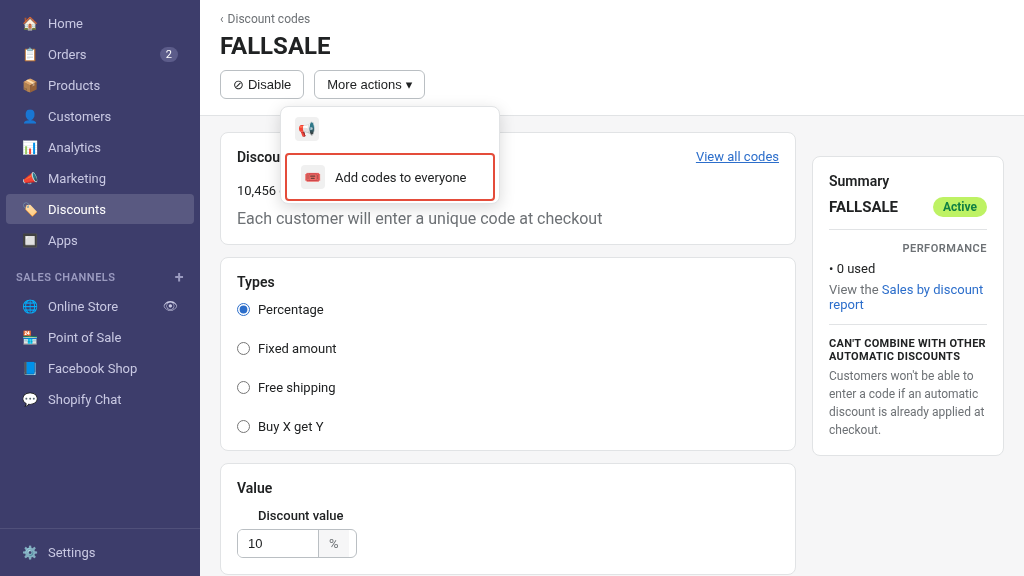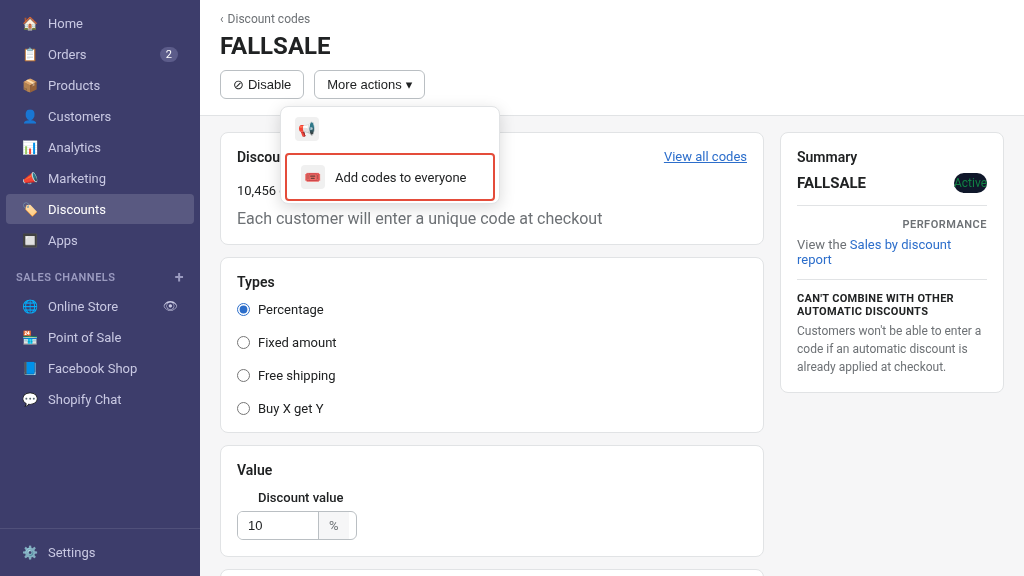--- a/index.html
+++ b/index.html
@@ -116,21 +116,21 @@
     .dropdown-item.highlighted {
       border: 2px solid #e44c3a;
       border-radius: 4px;
       margin: 2px 4px;
     }
     .dropdown-icon { width: 24px; height: 24px; border-radius: 4px; display: flex; align-items: center; justify-content: center; font-size: 14px; flex-shrink: 0; }
 
     
     .content-area { display: flex; gap: 16px; padding: 16px 20px; align-items: flex-start; }
     .content-main { flex: 1; display: flex; flex-direction: column; gap: 12px; }
-    .content-sidebar { width: 224px; flex-shrink: 0; }
+    .content-sidebar { width: 192px; flex-shrink: 0; margin-top: 24px; }
 
     .card {
       background: #fff;
       border: 1px solid #e1e3e5;
       border-radius: 8px;
       padding: 16px;
     }
 
     .card-header {
       display: flex;
@@ -153,21 +153,21 @@
       border: 1px solid #babfc3;
       color: #202223;
       background: #f6f6f7;
     }
     .tag.blue { background: #e3f1fd; border-color: #b5d9f6; color: #0070c4; }
 
     .info-text { font-size: 16px; color: #6d7175; margin-top: 8px; }
 
     
     .section-title { font-size: 14px; font-weight: 600; color: #202223; margin-bottom: 12px; }
-    .radio-group { display: flex; flex-direction: column; gap: 18px; }
+    .radio-group { display: flex; flex-direction: column; gap: 24px; }
     .radio-item {
       display: flex;
       align-items: center;
       gap: 8px;
       font-size: 13px;
       color: #202223;
       cursor: pointer;
     }
     .radio-item input[type="radio"] { accent-color: #2c6ecb; }
 
@@ -176,21 +176,21 @@
     .input-field { border: none; padding: 6px 10px; font-size: 13px; color: #202223; width: 80px; outline: none; }
     .input-suffix { padding: 6px 10px; background: #f6f6f7; border-left: 1px solid #babfc3; font-size: 13px; color: #6d7175; display: flex; align-items: center; }
     .field-label { font-size: 13px; font-weight: 500; color: #202223; margin-bottom: 6px; padding-left: 21px; }
 
     
     .applies-label { font-size: 11px; font-weight: 600; text-transform: uppercase; color: #6d7175; letter-spacing: 0.5px; margin-bottom: 8px; }
 
     
     .summary-title { font-size: 14px; font-weight: 600; color: #202223; margin-bottom: 8px; }
     .summary-name { font-size: 15px; font-weight: 700; color: #202223; margin-bottom: 8px; display: flex; justify-content: space-between; align-items: center; }
-    .badge-active { background: #0f172a; color: #108043; padding: 3px 0; border-radius: 12px; font-size: 12px; font-weight: 400; }
+    .badge-active { background: #bef264; color: #108043; padding: 3px 10px; border-radius: 12px; font-size: 12px; font-weight: 700; }
     .summary-list { list-style: disc; padding-left: 18px; font-size: 13px; color: #202223; line-height: 1.8; margin-bottom: 12px; }
 
     .perf-label { font-size: 11px; font-weight: 600; text-transform: uppercase; color: #6d7175; letter-spacing: 0.5px; margin-bottom: 6px; text-align: right; }
     .perf-value { font-size: 13px; color: #202223; margin-bottom: 6px; }
     .link-text { color: #2c6ecb; cursor: pointer; text-decoration: none; }
 
     .warning-box { margin-top: 12px; }
     .warning-title { font-size: 11px; font-weight: 700; text-transform: uppercase; color: #202223; letter-spacing: 0.3px; margin-bottom: 4px; }
     .warning-text { font-size: 12px; color: #6d7175; line-height: 1.5; }
 
@@ -377,20 +377,23 @@
 
     <div class="content-sidebar">
       <div class="card">
         <div class="summary-title">Summary</div>
         <div class="summary-name">
           <span>FALLSALE</span>
           <span class="badge-active">Active</span>
         </div>
         <hr>
         <div class="perf-label">PERFORMANCE</div>
+        <div class="perf-value">
+          • <span>0 used</span>
+        </div>
         <div style="font-size:13px; color:#6d7175;">
           <span>View the </span><a class="link-text">Sales by discount report</a>
         </div>
         <hr>
         <div class="warning-box">
           <div class="warning-title">CAN'T COMBINE WITH OTHER AUTOMATIC DISCOUNTS</div>
           <div class="warning-text">Customers won't be able to enter a code if an automatic discount is already applied at checkout.</div>
         </div>
       </div>
     </div>

